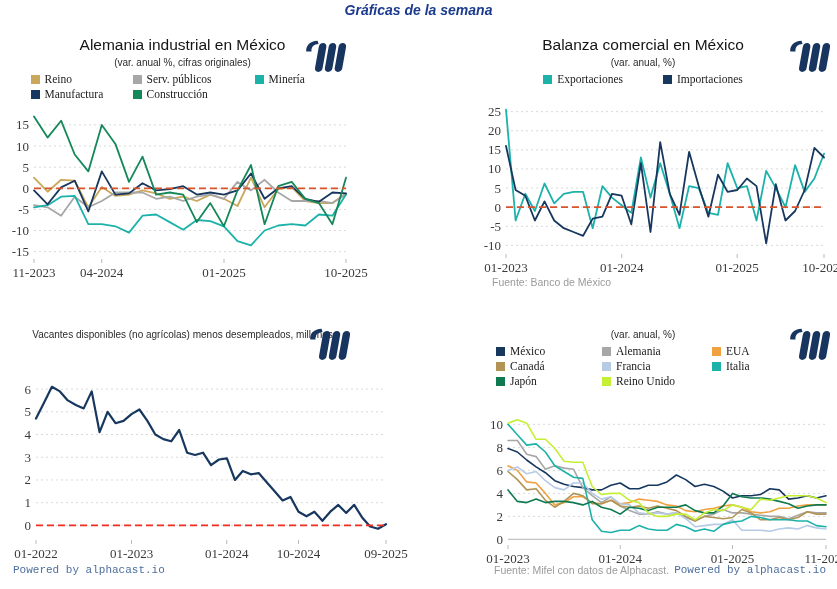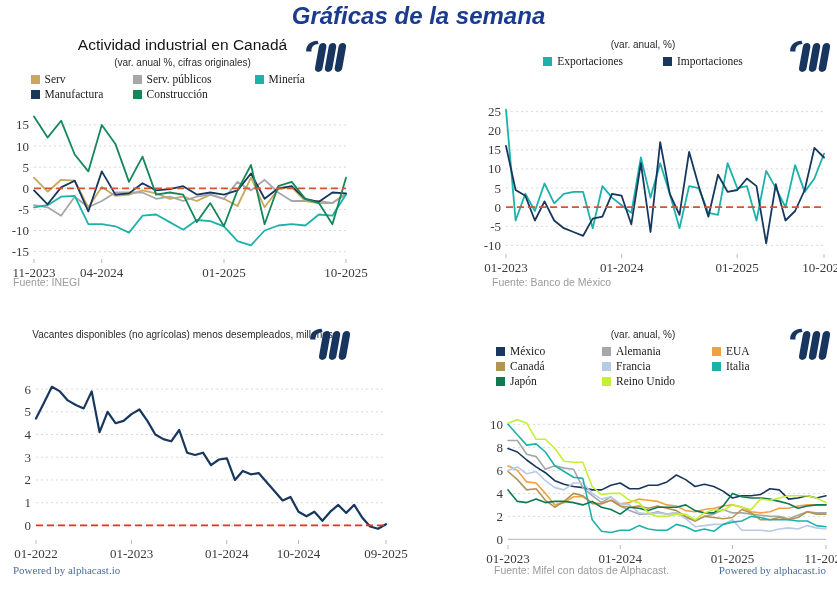--- a/index.html
+++ b/index.html
@@ -1,19 +1,19 @@
 <!DOCTYPE html>
 <html><head>
 <meta charset="utf-8">
 <style>
   html,body{margin:0;padding:0;}
   body{width:837px;height:589px;position:relative;background:#ffffff;overflow:hidden;
        font-family:"Liberation Sans",sans-serif;}
   .page-title{position:absolute;top:2px;left:0;width:837px;text-align:center;
-       font-size:24px;font-weight:bold;font-style:italic;color:#1b3b8e;}
+       font-size:14px;font-weight:bold;font-style:italic;color:#1b3b8e;}
   .card{position:absolute;}
   .c1{left:10px;top:36px;width:406px;height:262px;}
   .c2{left:428px;top:36px;width:406px;height:262px;}
   .c3{left:10px;top:318px;width:414px;height:266px;}
   .c4{left:428px;top:318px;width:406px;height:266px;}
   .chart-header{position:absolute;top:0;left:0;width:345px;text-align:center;}
   .c2 .chart-header,.c4 .chart-header{left:40px;width:350px;}
   .c3 .chart-header,.c4 .chart-header{top:8px;}
   .chart-title{font-size:15.5px;color:#141414;}
   .chart-subtitle{font-size:10px;color:#2b2b2b;margin-top:3px;}
@@ -35,35 +35,35 @@
   .c2 svg.plot{top:68px;}
   .c3 svg.plot{top:62px;}
   .c4 svg.plot{top:96px;}
   .ytick,.xtick{font-family:"Liberation Serif",serif;font-size:13px;fill:#3a3a3a;}
   .footer{position:absolute;display:flex;justify-content:space-between;}
   .c1 .footer{left:3px;top:240px;width:340px;}
   .c2 .footer{left:64px;top:240px;width:336px;}
   .c3 .footer{left:3px;top:246px;width:352px;}
   .c4 .footer{left:66px;top:246px;width:332px;text-align:right;}
   .fuente{font-size:10.5px;color:#9b9b9b;}
-  .powered{font-family:Liberation Serif, serif;font-size:11px;color:#4d6e9e;}
+  .powered{font-family:Liberation Mono, monospace;font-size:11px;color:#4d6e9e;}
 </style>
 </head>
 <body>
 
 <div class="page-title">Gráficas de la semana</div>
 
 <div class="card c1">
   <div class="chart-header">
-    <div class="chart-title">Actividad industrial en Canadá</div>
+    <div class="chart-title">Alemania industrial en México</div>
     <div class="chart-subtitle">(var. anual %, cifras originales)</div>
     <div class="legend">
         <span class="legend-item">
           <span class="sw" style="background: rgb(201, 168, 92);"></span>
-          <span>Serv</span>
+          <span>Reino</span>
         </span>
         <span class="legend-item">
           <span class="sw" style="background: rgb(167, 167, 167);"></span>
           <span>Serv. públicos</span>
         </span>
         <span class="legend-item">
           <span class="sw" style="background: rgb(28, 178, 170);"></span>
           <span>Minería</span>
         </span>
         <span class="legend-item">
@@ -107,27 +107,25 @@
       <text x="214.00799999999998" y="169" text-anchor="middle" class="xtick">01-2025</text>
       <line x1="336" x2="336" y1="151" y2="155" stroke="#b9b9b9" stroke-width="1"></line>
       <text x="336" y="169" text-anchor="middle" class="xtick">10-2025</text>
       <polyline points="24.0,69.7 37.6,83.7 51.1,71.8 64.7,72.7 78.3,99.3 91.8,79.0 105.4,87.9 119.0,86.6 132.5,82.4 146.1,85.4 159.7,90.8 173.2,88.7 186.8,93.0 200.3,86.6 213.9,90.8 227.5,98.0 241.0,69.7 254.6,99.3 268.2,81.1 281.7,79.0 295.3,93.0 308.9,95.1 322.4,95.1 336.0,85.4" fill="none" stroke="#c9a85c" stroke-width="1.8" stroke-linejoin="round" stroke-linecap="round"></polyline>
       <polyline points="24.0,97.2 37.6,99.3 51.1,107.7 64.7,88.7 78.3,99.3 91.8,93.0 105.4,84.5 119.0,84.5 132.5,84.5 146.1,90.8 159.7,88.7 173.2,93.0 186.8,88.7 200.3,86.6 213.9,90.8 227.5,73.9 241.0,82.4 254.6,71.8 268.2,84.5 281.7,93.0 295.3,93.0 308.9,93.0 322.4,95.1 336.0,86.6" fill="none" stroke="#a7a7a7" stroke-width="1.8" stroke-linejoin="round" stroke-linecap="round"></polyline>
       <polyline points="24.0,99.3 37.6,97.2 51.1,88.7 64.7,87.9 78.3,116.2 91.8,116.2 105.4,118.3 119.0,124.6 132.5,107.7 146.1,106.5 159.7,114.1 173.2,121.7 186.8,112.0 200.3,113.2 213.9,118.3 227.5,133.1 241.0,137.3 254.6,122.5 268.2,117.5 281.7,116.2 295.3,117.5 308.9,106.5 322.4,107.7 336.0,86.6" fill="none" stroke="#1cb2aa" stroke-width="1.8" stroke-linejoin="round" stroke-linecap="round"></polyline>
       <polyline points="24.0,82.4 37.6,96.3 51.1,79.4 64.7,72.7 78.3,103.5 91.8,63.4 105.4,86.6 119.0,85.4 132.5,75.2 146.1,82.4 159.7,81.1 173.2,78.2 186.8,86.6 200.3,84.5 213.9,86.6 227.5,82.4 241.0,65.5 254.6,90.8 268.2,80.3 281.7,78.2 295.3,90.8 308.9,93.8 322.4,84.5 336.0,85.4" fill="none" stroke="#17375e" stroke-width="1.8" stroke-linejoin="round" stroke-linecap="round"></polyline>
       <polyline points="24.0,8.5 37.6,29.6 51.1,12.7 64.7,46.5 78.3,63.4 91.8,16.9 105.4,35.9 119.0,73.9 132.5,48.6 146.1,86.6 159.7,84.5 173.2,86.6 186.8,114.1 200.3,95.1 213.9,118.3 227.5,82.4 241.0,57.0 254.6,116.2 268.2,78.2 281.7,73.9 295.3,90.8 308.9,95.1 322.4,116.2 336.0,69.7" fill="none" stroke="#15885a" stroke-width="1.8" stroke-linejoin="round" stroke-linecap="round"></polyline>
       <line x1="24" x2="336" y1="80.28169014084506" y2="80.28169014084506" stroke="#d9532b" stroke-width="1.8" stroke-dasharray="7 4"></line>
     </svg>
-  <div class="footer">
-    <span class="fuente">Fuente: INEGI</span>
-  </div>
 </div>
 
 <div class="card c2">
   <div class="chart-header">
+    <div class="chart-title">Balanza comercial en México</div>
     <div class="chart-subtitle">(var. anual, %)</div>
     <div class="legend">
         <span class="legend-item">
           <span class="sw" style="background: rgb(28, 178, 170);"></span>
           <span>Exportaciones</span>
         </span>
         <span class="legend-item">
           <span class="sw" style="background: rgb(23, 55, 94);"></span>
           <span>Importaciones</span>
         </span>

